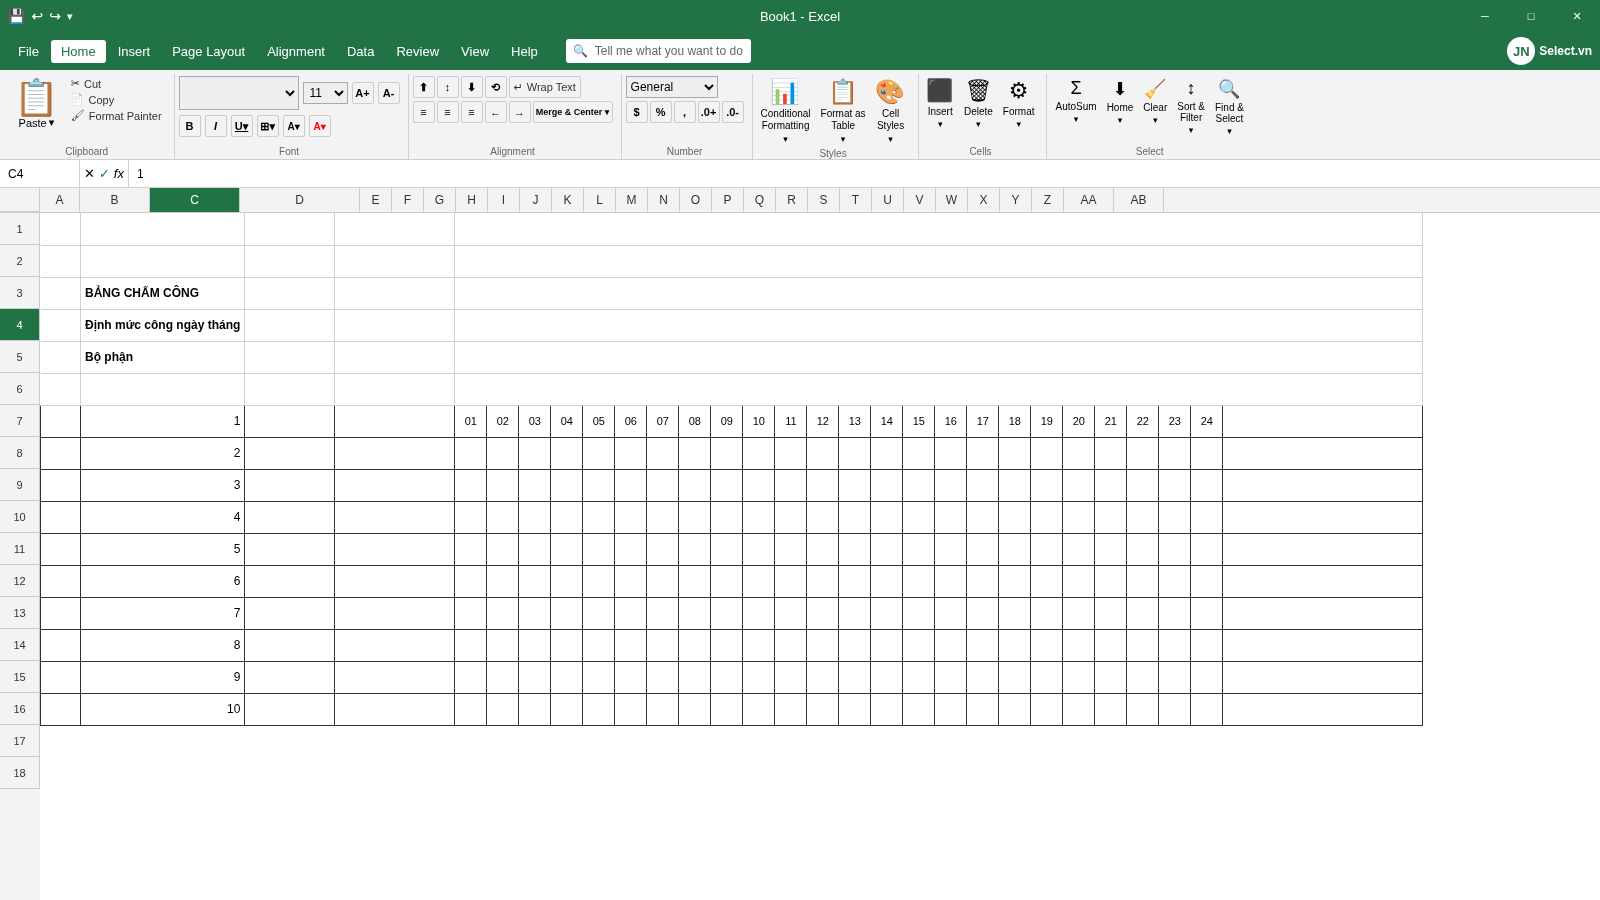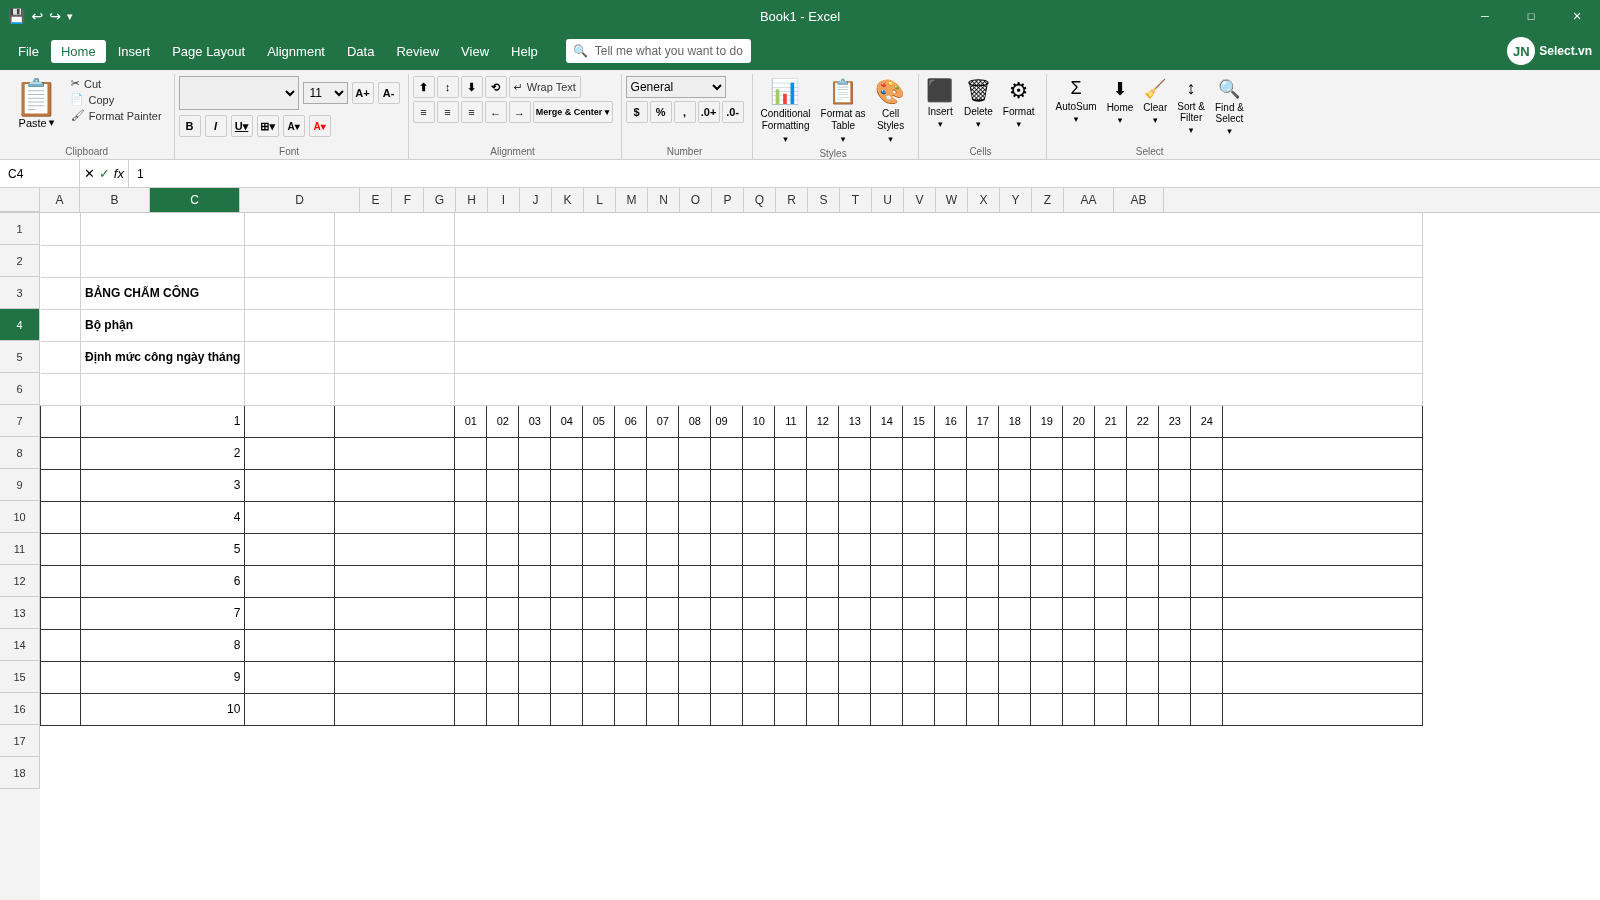--- a/index.html
+++ b/index.html
@@ -406,21 +406,21 @@
         <button class="format-btn">←</button>
         <button class="format-btn">→</button>
         <button class="format-btn" style="font-size:9px; width:80px;">Merge &amp; Center ▾</button>
       </div>
     </div>
     <div class="ribbon-group-label">Alignment</div>
   </div>
 
   <div class="ribbon-group">
     <div style="display:flex; flex-direction:column; gap:3px;">
-      <select style="width:100px; height:22px; font-size:12px; border:1px solid #aaa;">
+      <select style="width:92px; height:22px; font-size:12px; border:1px solid #aaa;">
         <option>General</option>
       </select>
       <div style="display:flex; gap:2px;">
         <button class="format-btn">$</button>
         <button class="format-btn">%</button>
         <button class="format-btn">,</button>
         <button class="format-btn">.0+</button>
         <button class="format-btn">.0-</button>
       </div>
     </div>
@@ -609,29 +609,29 @@
           <td></td>
           <td style="font-weight:bold;">BẢNG CHẤM CÔNG</td>
           <td></td>
           <td></td>
           <td colspan="28"></td>
         </tr>
 
 
         <tr>
           <td></td>
+          <td style="font-weight:bold;">Định mức công ngày tháng</td>
+          <td></td>
+          <td></td>
+          <td colspan="28"></td>
+        </tr>
+
+        <tr>
+          <td></td>
           <td style="font-weight:bold;">Bộ phận</td>
-          <td></td>
-          <td></td>
-          <td colspan="28"></td>
-        </tr>
-
-        <tr>
-          <td></td>
-          <td style="font-weight:bold;">Định mức công ngày tháng</td>
           <td></td>
           <td></td>
           <td colspan="28"></td>
         </tr>
 
         <tr>
           <td></td>
           <td></td>
           <td></td>
           <td></td>
@@ -646,21 +646,21 @@
           <td style="border:1px solid #333;"></td>
 
           <td style="border:1px solid #333; text-align:center; font-size:11px;">01</td>
           <td style="border:1px solid #333; text-align:center; font-size:11px;">02</td>
           <td style="border:1px solid #333; text-align:center; font-size:11px;">03</td>
           <td style="border:1px solid #333; text-align:center; font-size:11px;">04</td>
           <td style="border:1px solid #333; text-align:center; font-size:11px;">05</td>
           <td style="border:1px solid #333; text-align:center; font-size:11px;">06</td>
           <td style="border:1px solid #333; text-align:center; font-size:11px;">07</td>
           <td style="border:1px solid #333; text-align:center; font-size:11px;">08</td>
-          <td style="border:1px solid #333; text-align:left; font-size:11px;">09</td>
+          <td style="border:1px solid #333; text-align:center; font-size:11px;">09</td>
           <td style="border:1px solid #333; text-align:center; font-size:11px;">10</td>
           <td style="border:1px solid #333; text-align:center; font-size:11px;">11</td>
           <td style="border:1px solid #333; text-align:center; font-size:11px;">12</td>
           <td style="border:1px solid #333; text-align:center; font-size:11px;">13</td>
           <td style="border:1px solid #333; text-align:center; font-size:11px;">14</td>
           <td style="border:1px solid #333; text-align:center; font-size:11px;">15</td>
           <td style="border:1px solid #333; text-align:center; font-size:11px;">16</td>
           <td style="border:1px solid #333; text-align:center; font-size:11px;">17</td>
           <td style="border:1px solid #333; text-align:center; font-size:11px;">18</td>
           <td style="border:1px solid #333; text-align:center; font-size:11px;">19</td>

